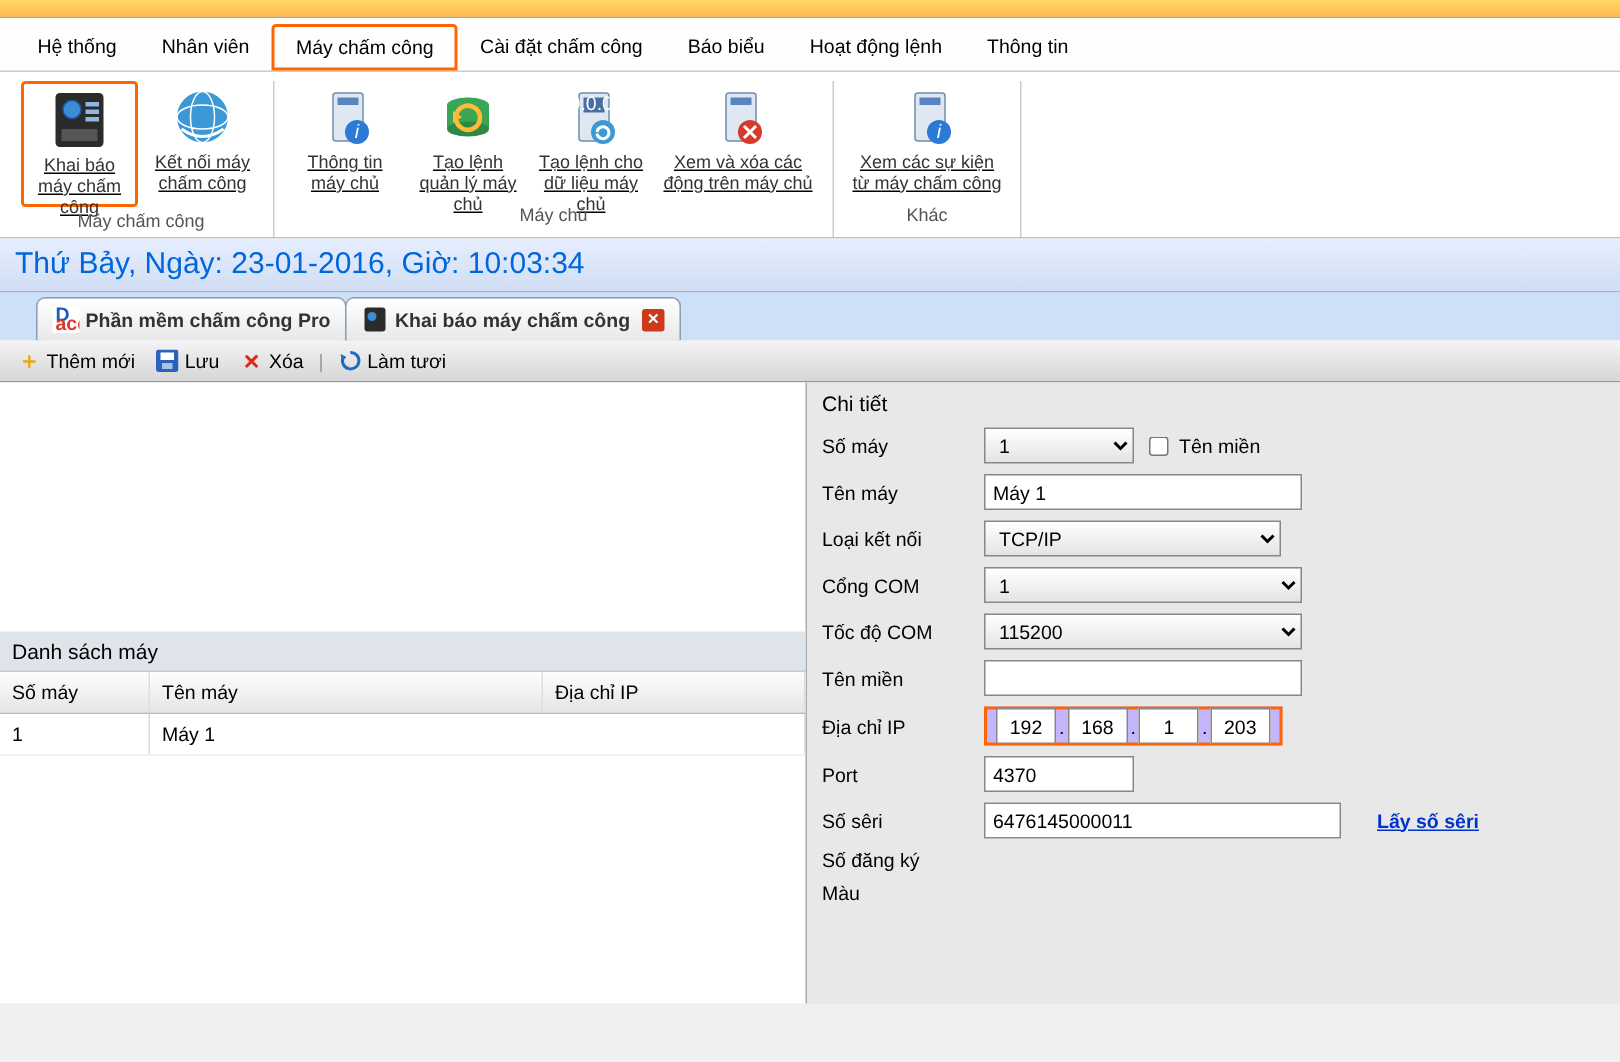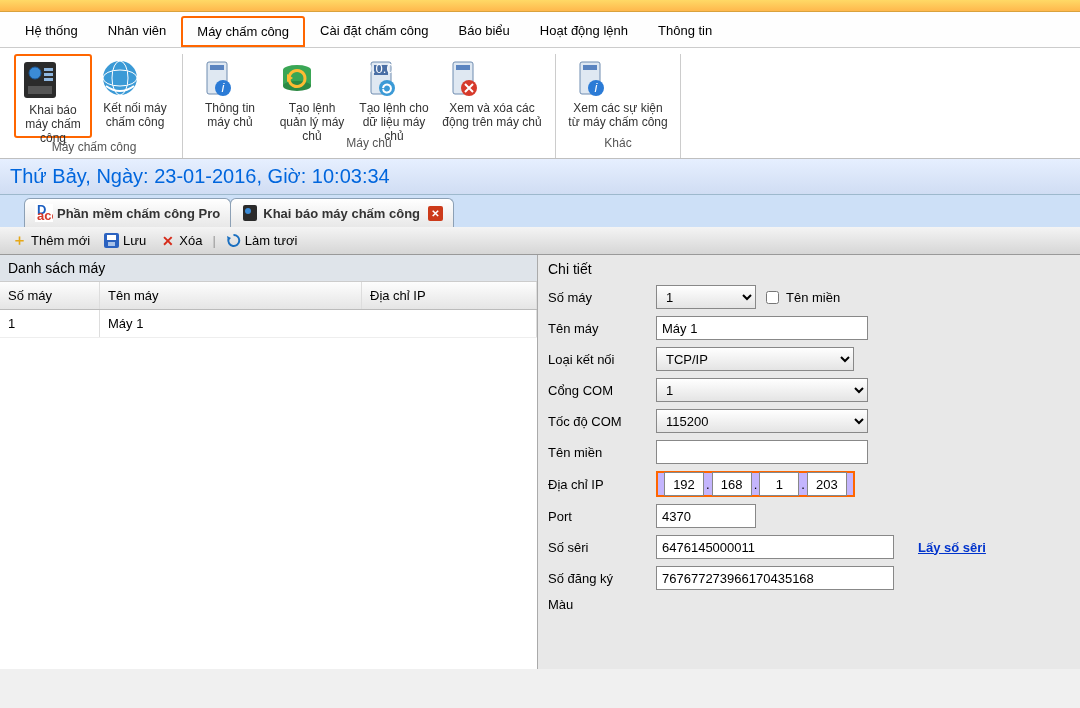--- a/index.html
+++ b/index.html
@@ -7,40 +7,40 @@
 
 .title-strip { height: 12px; background: linear-gradient(to bottom, #ffd966, #ffb84d); border-bottom: 1px solid #d9a23d; }
 
 .menubar { display: flex; background: #fefefe; border-bottom: 1px solid #ccc; padding: 4px 0 0 10px; }
 .menu-item { padding: 6px 14px; cursor: pointer; border: 1px solid transparent; border-bottom: none; border-radius: 3px 3px 0 0; }
 .menu-item.active { border: 2px solid #ff6600; }
 
 .ribbon { display: flex; background: #fff; border-bottom: 1px solid #bfbfbf; padding: 6px 0 0 6px; }
 .ribbon-group { display: flex; flex-direction: column; align-items: center; border-right: 1px solid #ccc; padding: 0 8px 2px; }
 .ribbon-buttons { display: flex; gap: 4px; }
-.ribbon-btn { display: flex; flex-direction: column; width: 78px; padding: 2px 2px; cursor: pointer; text-align: center; border-radius: 3px; }
+.ribbon-btn { display: flex; flex-direction: column; align-items: center; width: 78px; padding: 2px 2px; cursor: pointer; text-align: center; border-radius: 3px; text-decoration: underline; }
 .ribbon-btn.highlight { border: 2px solid #ff6600; }
 .ribbon-icon { width: 44px; height: 44px; display: flex; align-items: center; justify-content: center; margin-bottom: 2px; }
 .ribbon-label { font-size: 12px; line-height: 1.15; color: #333; height: 30px; display: flex; align-items: flex-start; justify-content: center; }
 .ribbon-group-name { font-size: 12px; color: #555; padding: 2px 0 2px; }
 
 .datetime { padding: 6px 10px; color: #0066dd; font-size: 20px; background: linear-gradient(to bottom, #e6efff, #d0ddf3); border-bottom: 1px solid #9db8cc; }
 
 .tabstrip { display: flex; align-items: end; background: #cde0f7; height: 32px; padding-left: 24px; gap: 0; }
 .tab { display: flex; align-items: center; gap: 4px; padding: 5px 10px; background: linear-gradient(to bottom, #fff, #e8e8e8); border: 1px solid #8ca0b5; border-bottom: none; border-radius: 6px 6px 0 0; margin-right: -1px; cursor: pointer; font-weight: bold; color: #333; }
 .tab .closebtn { background: #cc3a1a; color: #fff; width: 15px; height: 15px; font-size: 10px; display: inline-flex; align-items: center; justify-content: center; border-radius: 2px; margin-left: 4px; }
 .tab-icon { width: 18px; height: 18px; }
 
 .toolbar { display: flex; align-items: center; background: linear-gradient(to bottom, #f4f4f4, #d6d6d6); border-bottom: 1px solid #999; padding: 4px 8px; gap: 6px; }
 .toolbar-btn { display: flex; align-items: center; gap: 4px; padding: 2px 4px; cursor: pointer; }
 .toolbar-sep { color: #999; }
 .tb-icon { width: 15px; height: 15px; display: inline-flex; align-items: center; justify-content: center; }
 
 .content { display: flex; height: 414px; background: #e6e6e6; }
-.left-pane { width: 538px; border-right: 1px solid #aaa; background: #fff; display: flex; flex-direction: column; }
+.left-pane { width: 538px; border-right: 1px solid #aaa; background: #fff; display: flex; flex-direction: column; justify-content: center; }
 .pane-title { background: #dfe4ea; padding: 5px 8px; font-size: 14px; border-bottom: 1px solid #ccc; }
 .grid-header { display: flex; background: linear-gradient(to bottom, #fdfdfd, #e5e5e5); border-bottom: 1px solid #bbb; }
 .grid-header .col, .grid-row .col { padding: 6px 8px; border-right: 1px solid #ddd; }
 .grid-row { display: flex; border-bottom: 1px solid #eee; }
 .c1 { width: 100px; } .c2 { flex: 1; } .c3 { width: 175px; }
 
 .right-pane { flex: 1; padding: 4px 10px 10px 10px; background: #e8e8e8; }
 .right-pane .pane-title { background: transparent; border: none; padding: 2px 0 8px 0; }
 .form-row { display: flex; align-items: center; margin-bottom: 7px; }
 .form-label { width: 108px; }
@@ -299,20 +299,19 @@
     </div>
 
     <div class="form-row">
       <div class="form-label">Số sêri</div>
       <input type="text" class="orange-box" style="width: 238px;" value="6476145000011">
       <span class="link">Lấy số sêri</span>
     </div>
 
     <div class="form-row">
       <div class="form-label">Số đăng ký</div>
-      <input type="text" class="orange-box" style="width: 238px;" value="767677273966170435168">
     </div>
 
     <div class="form-row">
       <div class="form-label">Màu</div>
     </div>
   </div>
 </div>
 
 </body></html>

